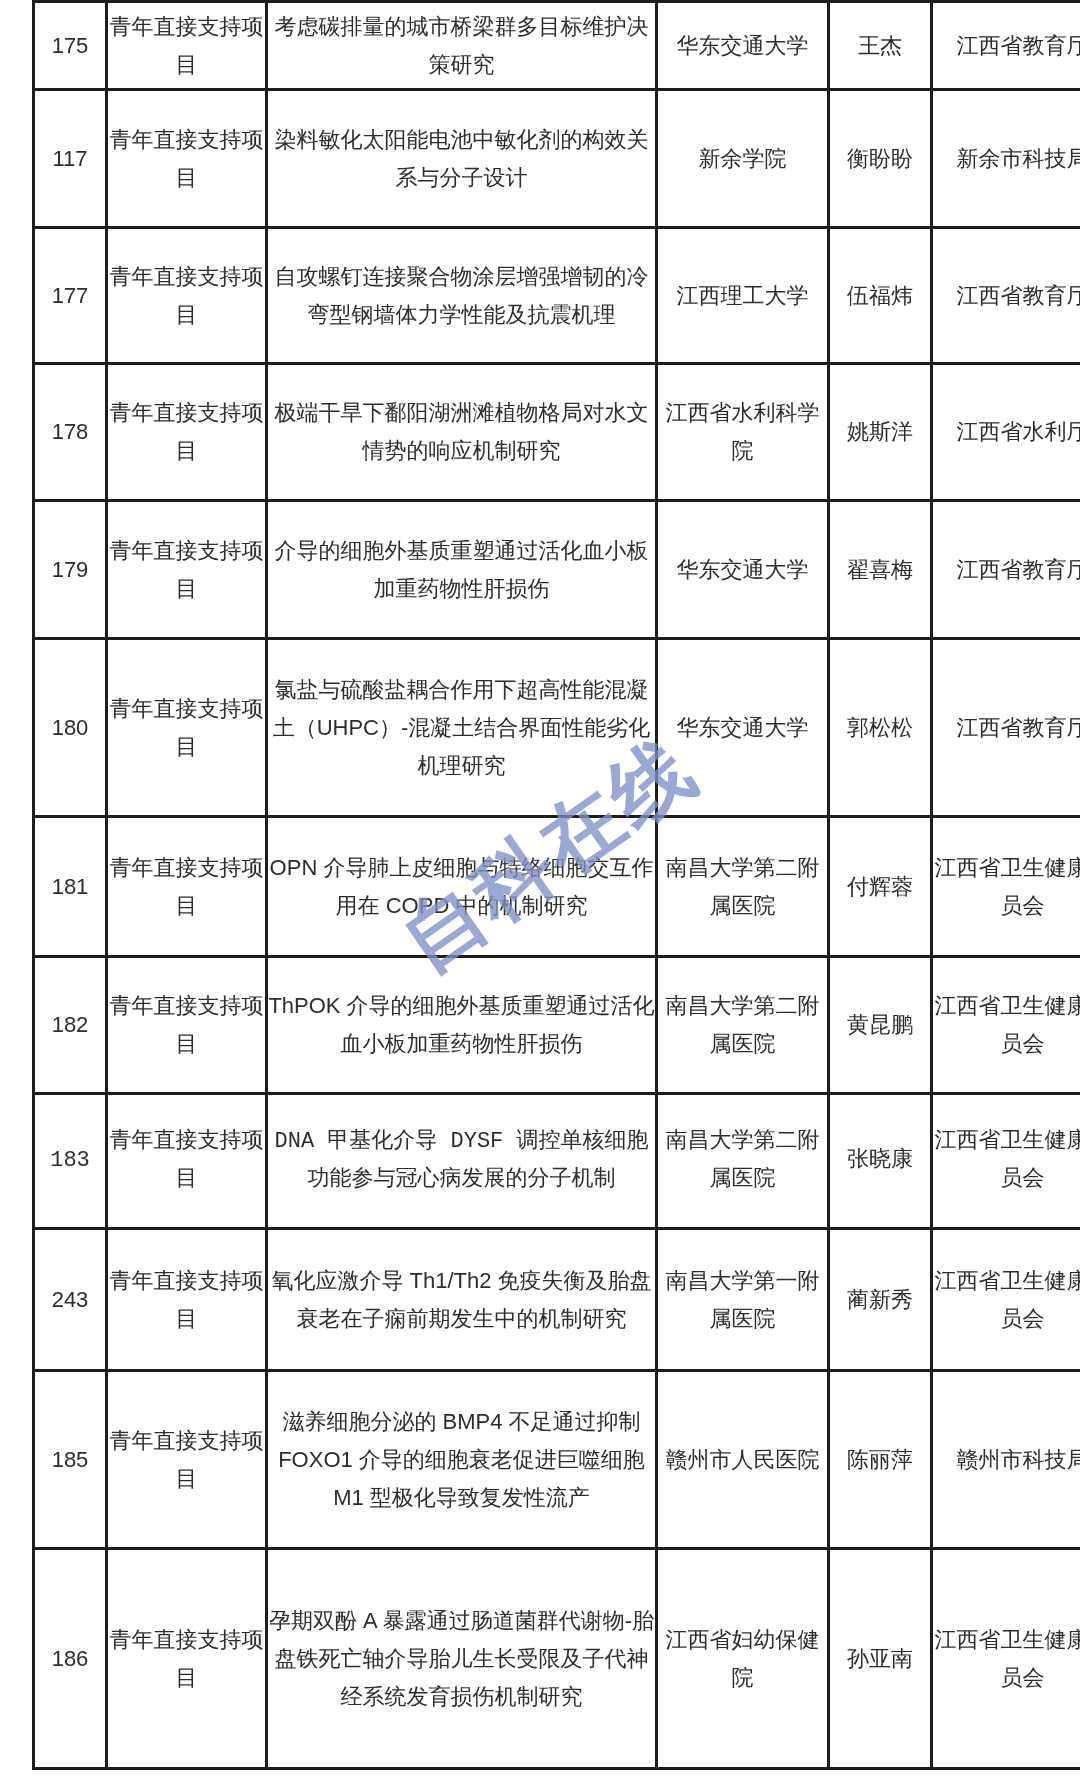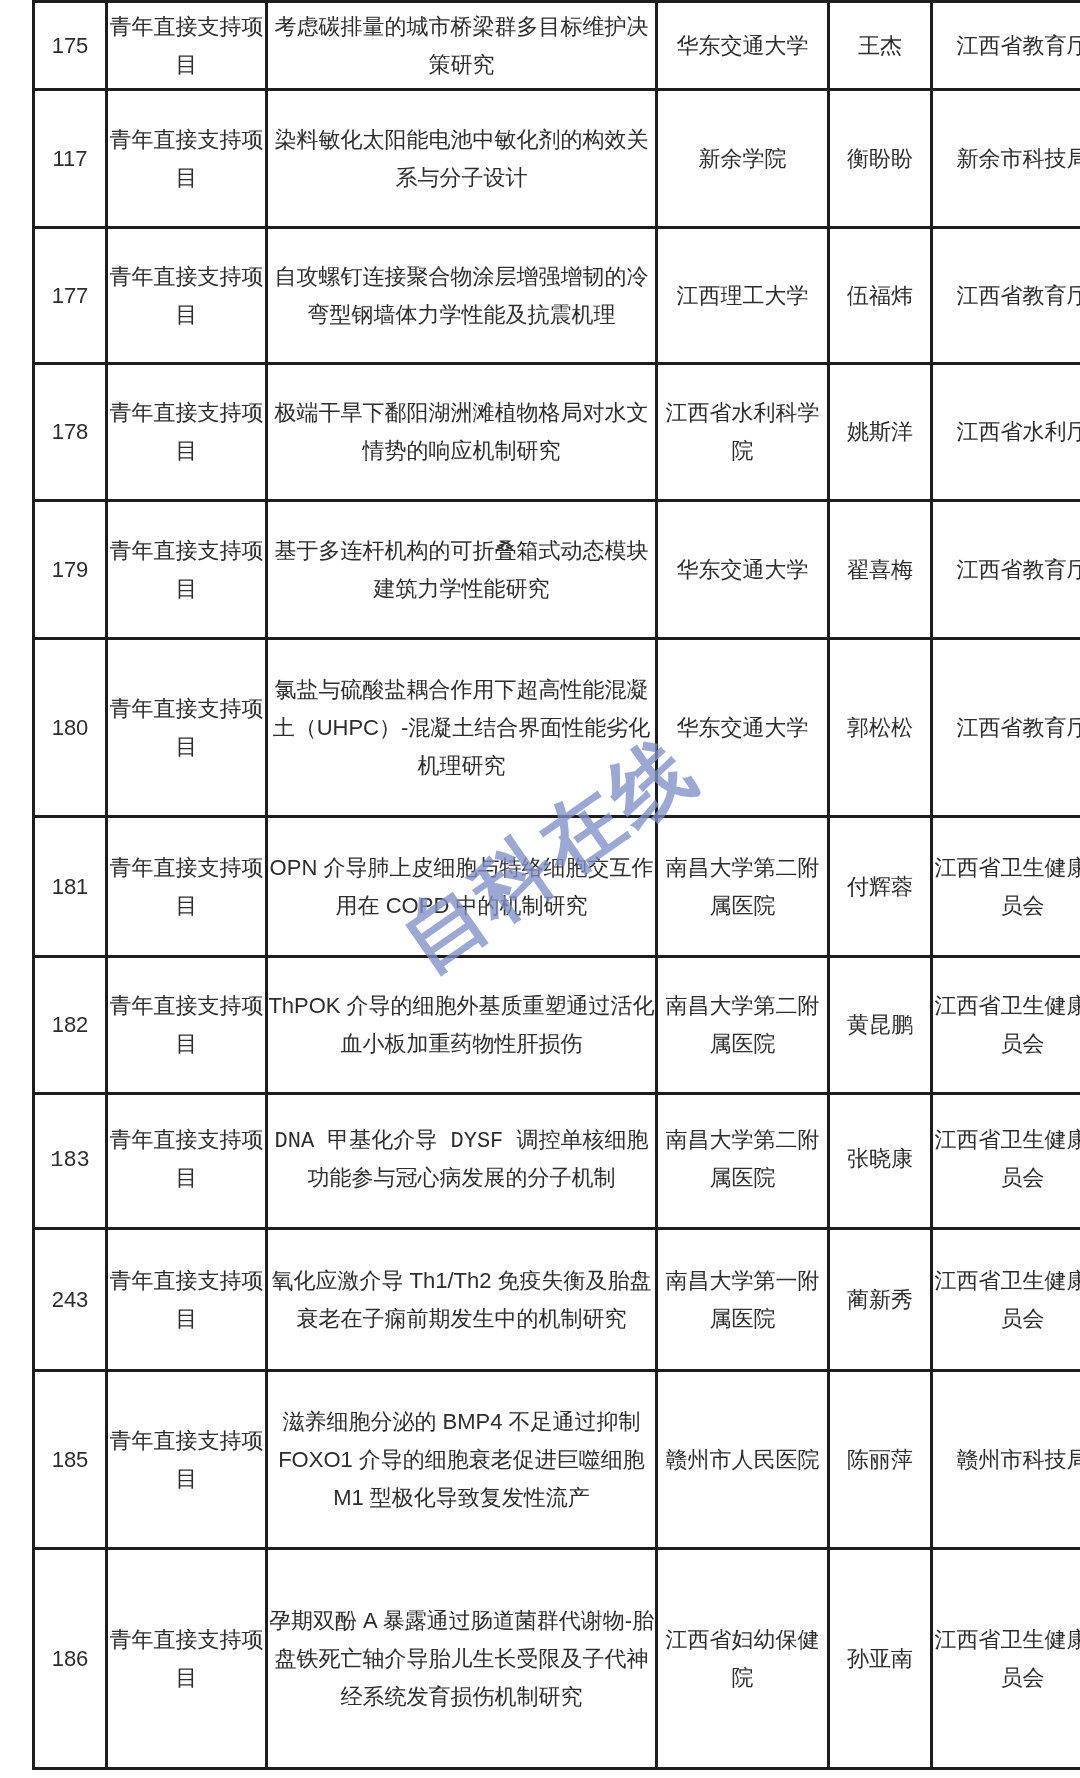--- a/index.html
+++ b/index.html
@@ -110,21 +110,21 @@
     <td class="c-no">178</td>
     <td class="c-type">青年直接支持项目</td>
     <td class="c-title">极端干旱下鄱阳湖洲滩植物格局对水文情势的响应机制研究</td>
     <td class="c-inst">江西省水利科学院</td>
     <td class="c-lead">姚斯洋</td>
     <td class="c-dept">江西省水利厅</td>
   </tr>
         <tr>
     <td class="c-no">179</td>
     <td class="c-type">青年直接支持项目</td>
-    <td class="c-title">基于多连杆机构的可折叠箱式动态模块建筑力学性能研究</td>
+    <td class="c-title">介导的细胞外基质重塑通过活化血小板加重药物性肝损伤</td>
     <td class="c-inst">华东交通大学</td>
     <td class="c-lead">翟喜梅</td>
     <td class="c-dept">江西省教育厅</td>
   </tr>
         <tr>
     <td class="c-no">180</td>
     <td class="c-type">青年直接支持项目</td>
     <td class="c-title">氯盐与硫酸盐耦合作用下超高性能混凝土（UHPC）-混凝土结合界面性能劣化机理研究</td>
     <td class="c-inst">华东交通大学</td>
     <td class="c-lead">郭松松</td>

